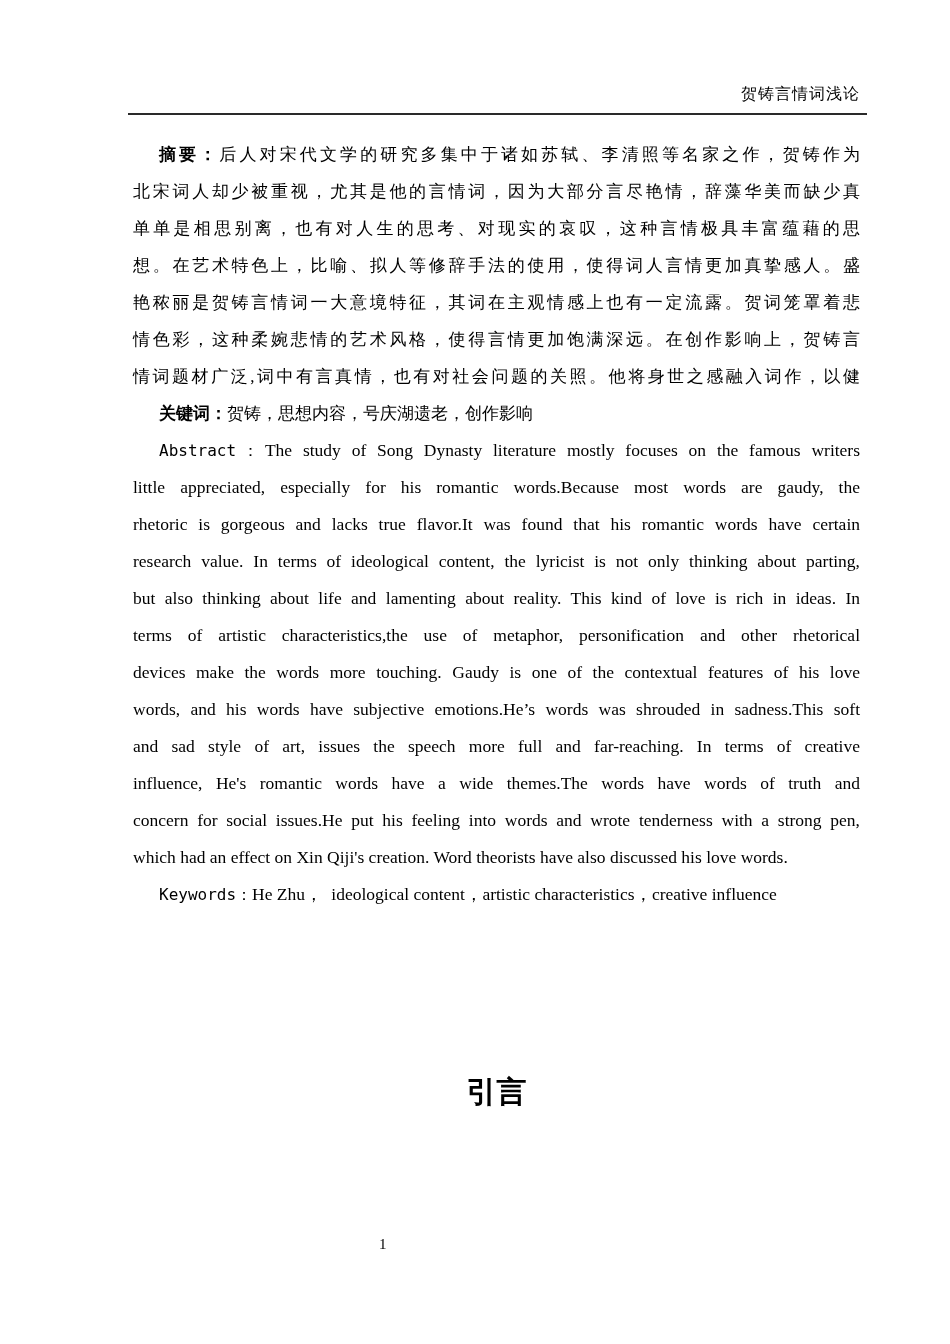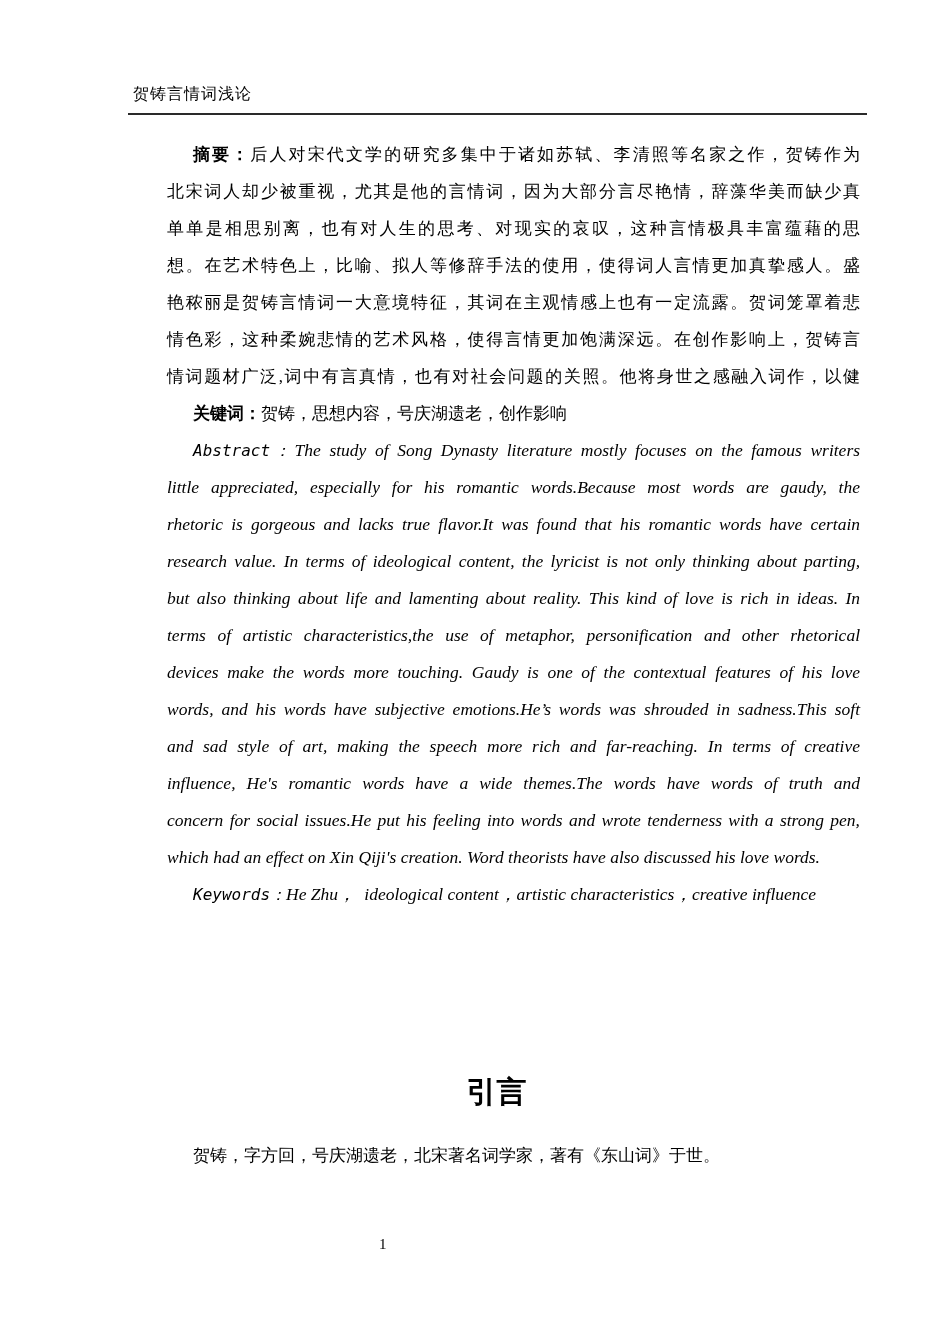--- a/index.html
+++ b/index.html
@@ -3,26 +3,26 @@
 <meta charset="utf-8">
 <style>
   html,body{margin:0;padding:0;background:#ffffff;}
   body{
     width:950px;height:1344px;position:relative;
     font-family:"Liberation Serif","DejaVu Serif",serif;color:#000;
     -webkit-font-smoothing:antialiased;
   }
   .page{position:relative;width:950px;height:1344px;background:#fff;overflow:hidden;}
   .content{position:absolute;left:133px;top:0;width:727px;}
-  .doc-title{position:absolute;top:83px;left:0;width:727px;text-align:left;font-size:16px;line-height:22px;letter-spacing:1px;}
+  .doc-title{position:absolute;top:83px;left:0;width:727px;text-align:right;font-size:16px;line-height:22px;letter-spacing:1px;}
   .header-rule{position:absolute;top:113px;left:-5px;width:739px;height:2px;background:#2a2a2a;}
   .body-text{position:absolute;top:136px;left:0;width:727px;}
-  .line{height:37px;line-height:37px;text-align:justify;text-align-last:justify;white-space:pre-wrap;margin-left:34px;}
+  .line{height:37px;line-height:37px;text-align:justify;text-align-last:justify;white-space:pre-wrap;}
   .line.cn{font-size:17px;text-justify:inter-character;}
-  .line.en{font-size:17.5px;text-justify:inter-word;font-style:italic;}
+  .line.en{font-size:17.5px;text-justify:inter-word;}
   .line.final{text-align-last:left;}
   .indent{text-indent:26px;}
   .label-cn{font-family:"Liberation Sans","DejaVu Sans",sans-serif;font-weight:bold;}
   .label-en{font-family:"DejaVu Sans Mono",monospace;font-size:16px;}
   .section-heading{position:absolute;top:1076px;left:0;width:727px;text-align:center;
     font-family:"Liberation Sans","DejaVu Sans",sans-serif;font-weight:bold;font-size:30px;line-height:32px;}
   .intro{position:absolute;top:1137px;left:0;width:727px;}
   .page-number{position:absolute;top:1235px;left:379px;font-size:15px;line-height:18px;}
 </style>
 </head>
@@ -47,30 +47,29 @@
       <div class="line cn final indent"><span class="label-cn">关键词：</span><span>贺铸，思想内容，号庆湖遗老，创作影响</span></div>
 
       <div class="line en indent"><span class="label-en">Abstract：</span><span>The study of Song Dynasty literature mostly focuses on the famous writers</span></div>
       <div class="line en">little appreciated, especially for his romantic words.Because most words are gaudy, the</div>
       <div class="line en">rhetoric is gorgeous and lacks true flavor.It was found that his romantic words have certain</div>
       <div class="line en">research value. In terms of ideological content, the lyricist is not only thinking about parting,</div>
       <div class="line en">but also thinking about life and lamenting about reality. This kind of love is rich in ideas. In</div>
       <div class="line en">terms of artistic characteristics,the use of metaphor, personification and other rhetorical</div>
       <div class="line en">devices make the words more touching. Gaudy is one of the contextual features of his love</div>
       <div class="line en">words, and his words have subjective emotions.He’s words was shrouded in sadness.This soft</div>
-      <div class="line en">and sad style of art, making the speech more rich and far-reaching. In terms of creative</div>
+      <div class="line en">and sad style of art, issues the speech more full and far-reaching. In terms of creative</div>
       <div class="line en">influence, He's romantic words have a wide themes.The words have words of truth and</div>
       <div class="line en">concern for social issues.He put his feeling into words and wrote tenderness with a strong pen,</div>
       <div class="line en final">which had an effect on Xin Qiji's creation. Word theorists have also discussed his love words.</div>
 
       <div class="line en final indent"><span class="label-en">Keywords：</span><span>He Zhu，  ideological content，artistic characteristics，creative influence</span></div>
     </div>
 
     <div class="section-heading">引言</div>
 
     <div class="intro">
-      <div class="line cn final indent">贺铸，字方回，号庆湖遗老，北宋著名词学家，著有《东山词》于世。</div>
     </div>
 
   </div>
 
   <div class="page-number">1</div>
 </div>
 
 </body></html>

